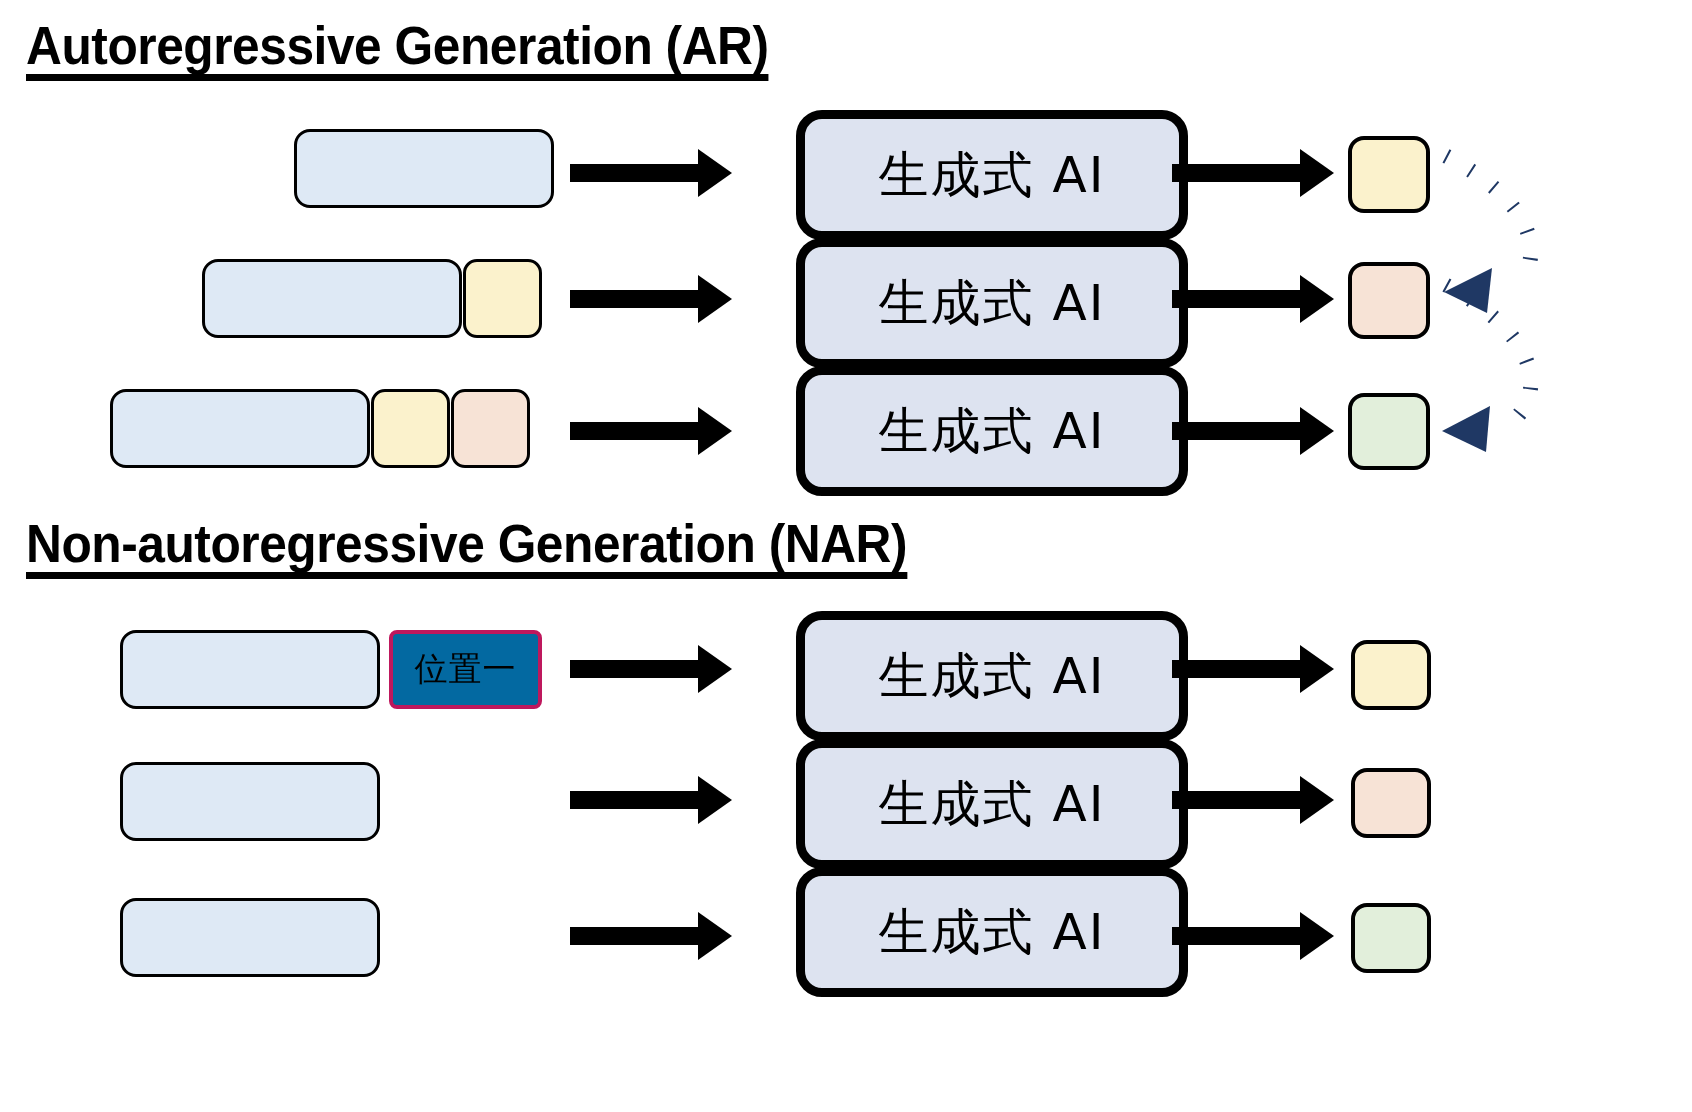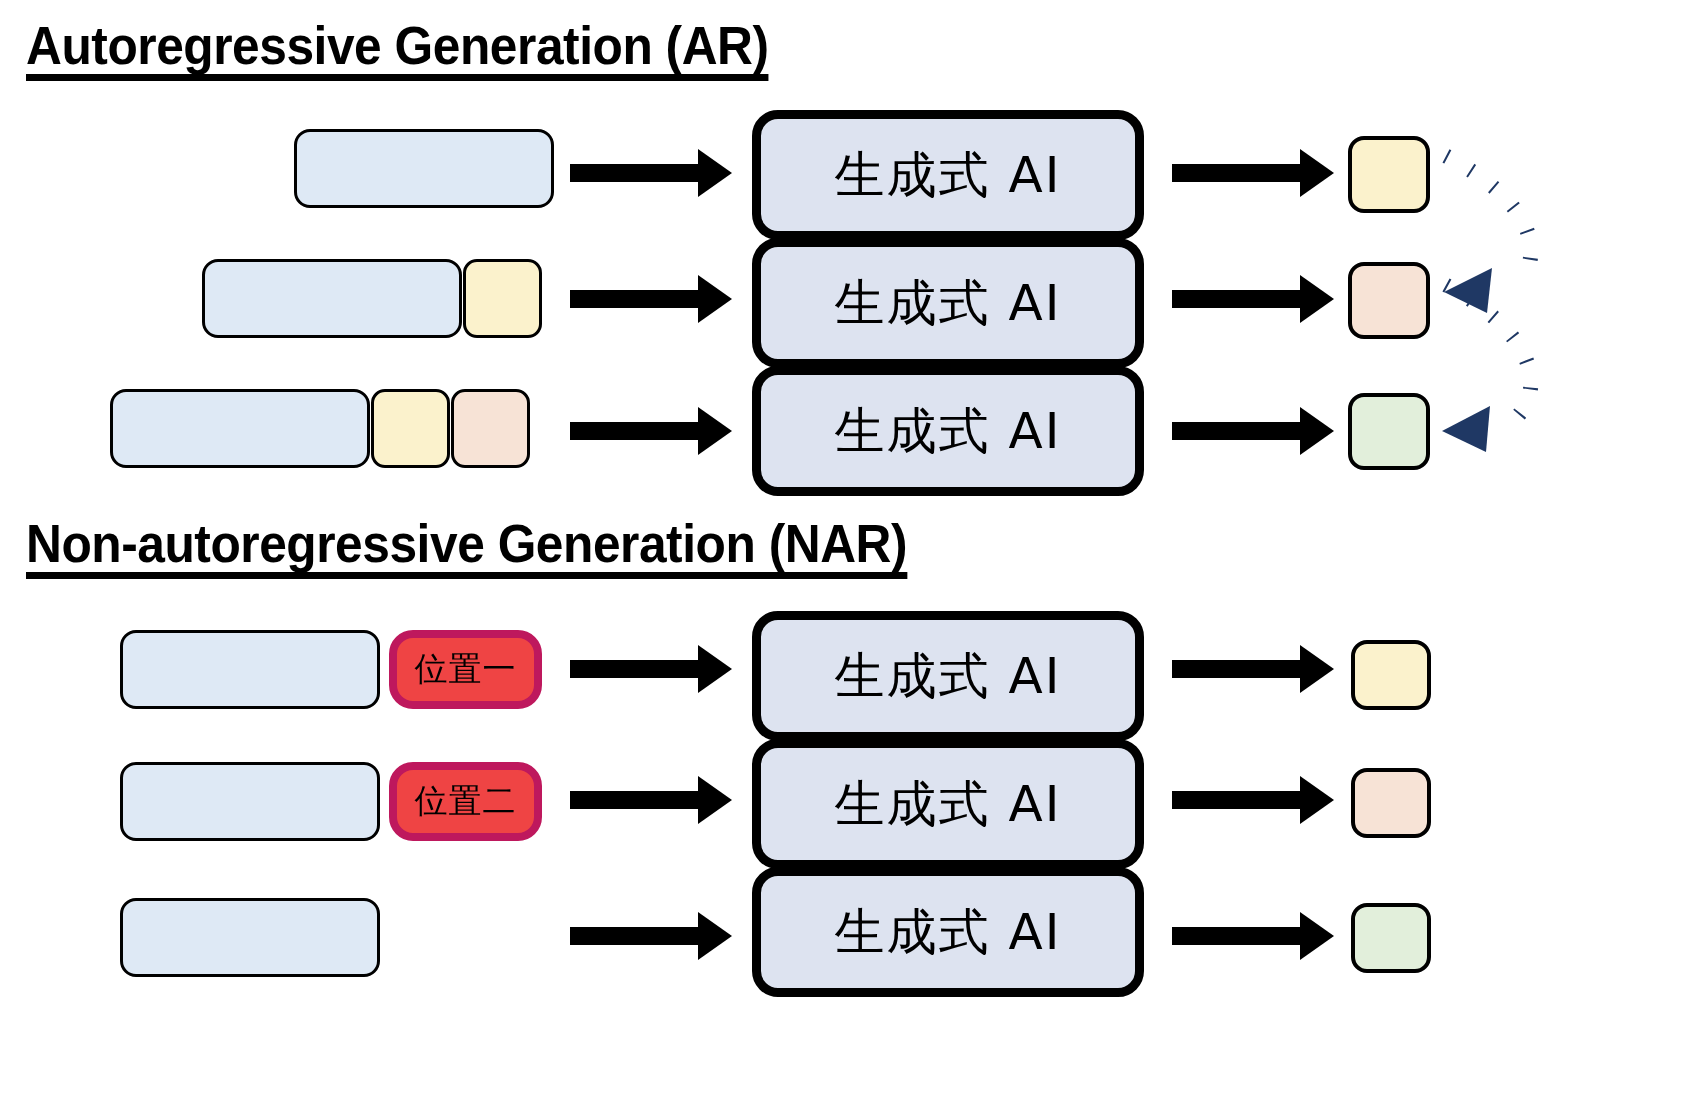--- a/index.html
+++ b/index.html
@@ -53,23 +53,23 @@
   
   .input-strip { background: #dee9f5; border-radius: 16px; }
   .tok-yellow  { background: #fbf2cc; }
   .tok-peach   { background: #f7e3d6; }
   .tok-green   { background: #e2efdb; }
 
   
   .pos-tag {
     position: absolute;
     box-sizing: border-box;
-    border: 8px solid #be185d;
-    border-radius: 24px;
-    background: #ef4444;
+    border: 4px solid #be185d;
+    border-radius: 8px;
+    background: #0369a1;
     display: flex;
     align-items: center;
     justify-content: center;
     font-family: "DejaVu Sans", sans-serif;
     font-size: 33px;
     color: #000000;
     letter-spacing: 1px;
   }
 
   
@@ -79,20 +79,21 @@
     border: 9px solid #000000;
     border-radius: 26px;
     background: #dde3f0;
     display: flex;
     align-items: center;
     justify-content: center;
     font-family: "DejaVu Sans", sans-serif;
     font-size: 50px;
     color: #000000;
     letter-spacing: 2px;
+    margin-left: 44px;
   }
 
   
   .out-box {
     position: absolute;
     box-sizing: border-box;
     border: 4px solid #000000;
     border-radius: 16px;
   }
 
@@ -197,23 +198,20 @@
   <div class="section-title" id="title-nar">
     <span class="txt">Non-autoregressive Generation (NAR)</span>
   </div>
 
   <div class="rbox input-strip" style="left:120px; top:630px; width:260px; height:79px;"></div>
   <div class="pos-tag" style="left:389px; top:630px; width:153px; height:79px;">
     <span>位置一</span>
   </div>
 
   <div class="rbox input-strip" style="left:120px; top:762px; width:260px; height:79px;"></div>
-  <div class="pos-tag" style="left:389px; top:762px; width:153px; height:79px;">
-    <span>位置二</span>
-  </div>
 
   <div class="rbox input-strip" style="left:120px; top:898px; width:260px; height:79px;"></div>
 
   <div class="arrow" style="left:570px; top:669px;">
     <div class="shaft" style="width:130px;"></div>
     <div class="head" style="left:128px;"></div>
   </div>
   <div class="arrow" style="left:570px; top:800px;">
     <div class="shaft" style="width:130px;"></div>
     <div class="head" style="left:128px;"></div>

